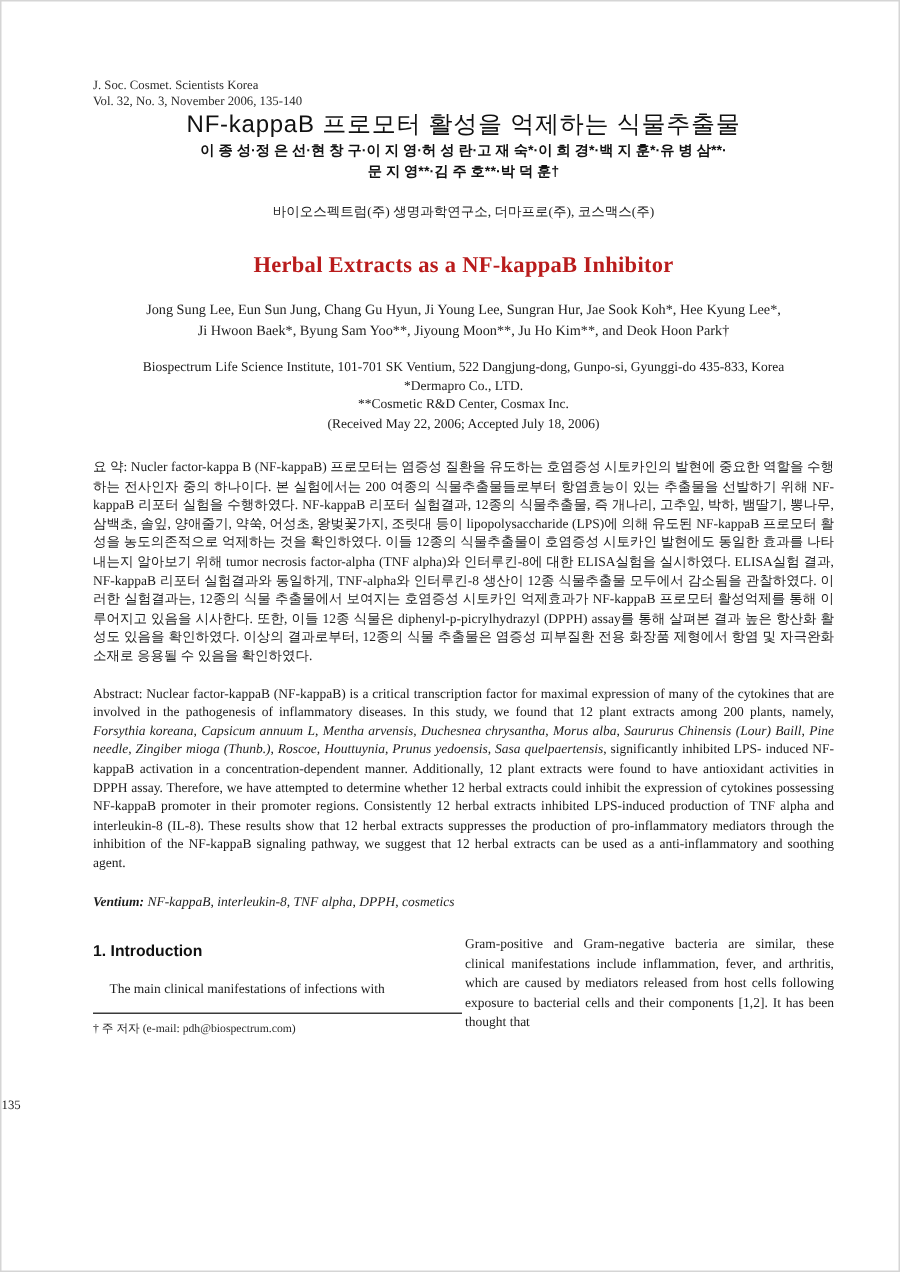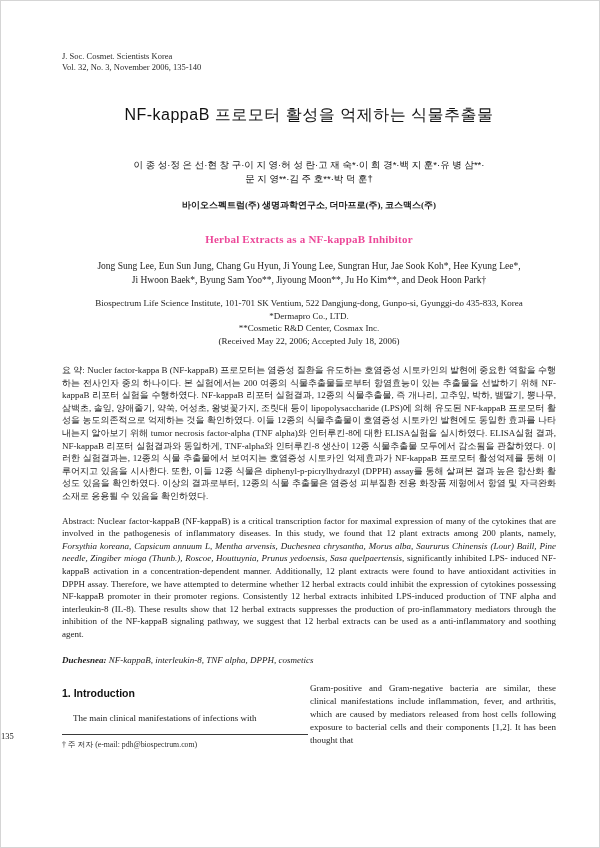--- a/index.html
+++ b/index.html
@@ -10,33 +10,33 @@
     background:#ffffff;
     border:1px solid #d5d5d5;
     box-sizing:border-box;
     overflow:hidden;
     color:#1c1c1c;
     font-family:"Liberation Serif", serif;
   }
   .inner{padding:50px 43px 0 61px;}
   .journal-header{font-size:8.5px;line-height:11px;color:#2a2a2a;}
   .title-ko{
-    margin-top:32px;text-align:center;
+    text-align:center;
     font-family:"Liberation Sans", sans-serif;
     font-size:16px;letter-spacing:0.5px;color:#111;
   }
   .authors-ko{
-    margin-top:32px;text-align:center;
+    margin-top:0;text-align:center;
     font-family:"Liberation Sans", sans-serif;
-    font-weight:normal;font-size:9.5px;line-height:14px;color:#111;
+    font-weight:bold;font-size:9.5px;line-height:14px;color:#111;
   }
-  .affil-ko{margin-top:13px;text-align:center;font-size:9px;line-height:13px;font-weight:bold;}
+  .affil-ko{margin-top:13px;text-align:center;font-size:9px;line-height:13px;}
   .title-en{
     margin-top:21px;text-align:center;
-    font-size:11px;font-weight:bold;letter-spacing:0.2px;color:#ec4899;
+    font-size:15px;font-weight:bold;letter-spacing:0.2px;color:#b91c1c;
   }
   .authors-en{margin-top:14px;text-align:center;font-size:9.5px;line-height:14px;}
   .affil-en{margin-top:10px;text-align:center;font-size:9px;line-height:12.5px;}
   .abstract{
     margin-top:17px;
     font-size:9px;line-height:12.6px;
     text-align:justify;
   }
   .abstract + .abstract{margin-top:12px;}
   .abstract .lead{font-weight:normal;}
@@ -99,21 +99,21 @@
       <div>Biospectrum Life Science Institute, 101-701 SK Ventium, 522 Dangjung-dong, Gunpo-si, Gyunggi-do 435-833, Korea</div>
       <div>*Dermapro Co., LTD.</div>
       <div>**Cosmetic R&amp;D Center, Cosmax Inc.</div>
       <div>(Received May 22, 2006; Accepted July 18, 2006)</div>
     </div>
 
     <p class="abstract"><span class="lead">요 약:</span><span> Nucler factor-kappa B (NF-kappaB) 프로모터는 염증성 질환을 유도하는 호염증성 시토카인의 발현에 중요한 역할을 수행하는 전사인자 중의 하나이다. 본 실험에서는 200 여종의 식물추출물들로부터 항염효능이 있는 추출물을 선발하기 위해 NF-kappaB 리포터 실험을 수행하였다. NF-kappaB 리포터 실험결과, 12종의 식물추출물, 즉 개나리, 고추잎, 박하, 뱀딸기, 뽕나무, 삼백초, 솔잎, 양애줄기, 약쑥, 어성초, 왕벚꽃가지, 조릿대 등이 lipopolysaccharide (LPS)에 의해 유도된 NF-kappaB 프로모터 활성을 농도의존적으로 억제하는 것을 확인하였다. 이들 12종의 식물추출물이 호염증성 시토카인 발현에도 동일한 효과를 나타내는지 알아보기 위해 tumor necrosis factor-alpha (TNF alpha)와 인터루킨-8에 대한 ELISA실험을 실시하였다. ELISA실험 결과, NF-kappaB 리포터 실험결과와 동일하게, TNF-alpha와 인터루킨-8 생산이 12종 식물추출물 모두에서 감소됨을 관찰하였다. 이러한 실험결과는, 12종의 식물 추출물에서 보여지는 호염증성 시토카인 억제효과가 NF-kappaB 프로모터 활성억제를 통해 이루어지고 있음을 시사한다. 또한, 이들 12종 식물은 diphenyl-p-picrylhydrazyl (DPPH) assay를 통해 살펴본 결과 높은 항산화 활성도 있음을 확인하였다. 이상의 결과로부터, 12종의 식물 추출물은 염증성 피부질환 전용 화장품 제형에서 항염 및 자극완화 소재로 응용될 수 있음을 확인하였다.</span></p>
 
     <p class="abstract"><span class="lead">Abstract:</span><span> Nuclear factor-kappaB (NF-kappaB) is a critical transcription factor for maximal expression of many of the cytokines that are involved in the pathogenesis of inflammatory diseases. In this study, we found that 12 plant extracts among 200 plants, namely, <i>Forsythia koreana, Capsicum annuum L, Mentha arvensis, Duchesnea chrysantha, Morus alba, Saururus Chinensis (Lour) Baill, Pine needle, Zingiber mioga (Thunb.), Roscoe, Houttuynia, Prunus yedoensis, Sasa quelpaertensis</i>, significantly inhibited LPS- induced NF-kappaB activation in a concentration-dependent manner. Additionally, 12 plant extracts were found to have antioxidant activities in DPPH assay. Therefore, we have attempted to determine whether 12 herbal extracts could inhibit the expression of cytokines possessing NF-kappaB promoter in their promoter regions. Consistently 12 herbal extracts inhibited LPS-induced production of TNF alpha and interleukin-8 (IL-8). These results show that 12 herbal extracts suppresses the production of pro-inflammatory mediators through the inhibition of the NF-kappaB signaling pathway, we suggest that 12 herbal extracts can be used as a anti-inflammatory and soothing agent.</span></p>
 
-    <p class="keywords"><span class="lead">Duchesnea:</span><span> NF-kappaB, interleukin-8, TNF alpha, DPPH, cosmetics</span></p>
+    <p class="keywords"><span class="lead">Ventium:</span><span> NF-kappaB, interleukin-8, TNF alpha, DPPH, cosmetics</span></p>
 
     <div class="columns">
       <div class="col">
         <div class="section-heading">1. Introduction</div>
         <p class="body-par indent">The main clinical manifestations of infections with</p>
         <div class="footnote-block">
           <hr class="footnote-rule">
           <div class="footnote-text">† 주 저자 (e-mail: pdh@biospectrum.com)</div>
         </div>
       </div>

